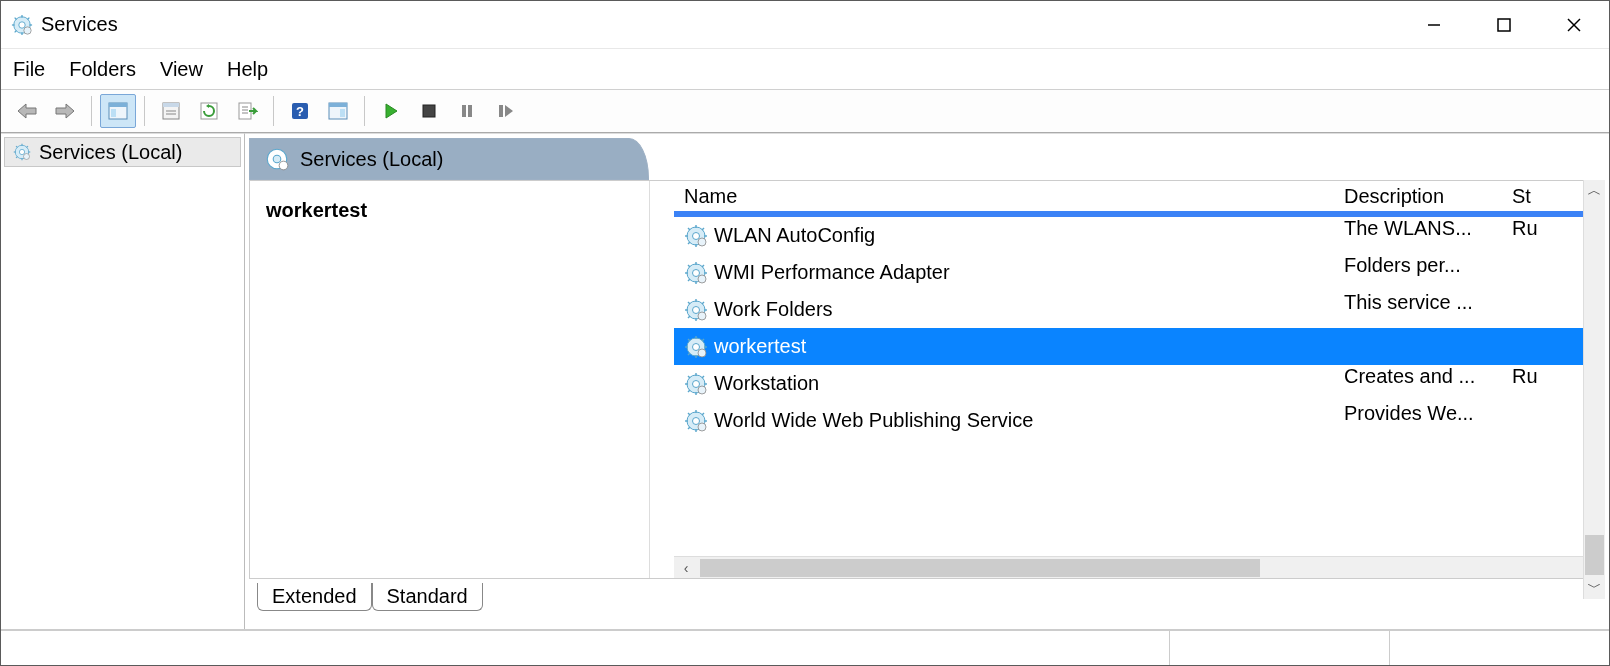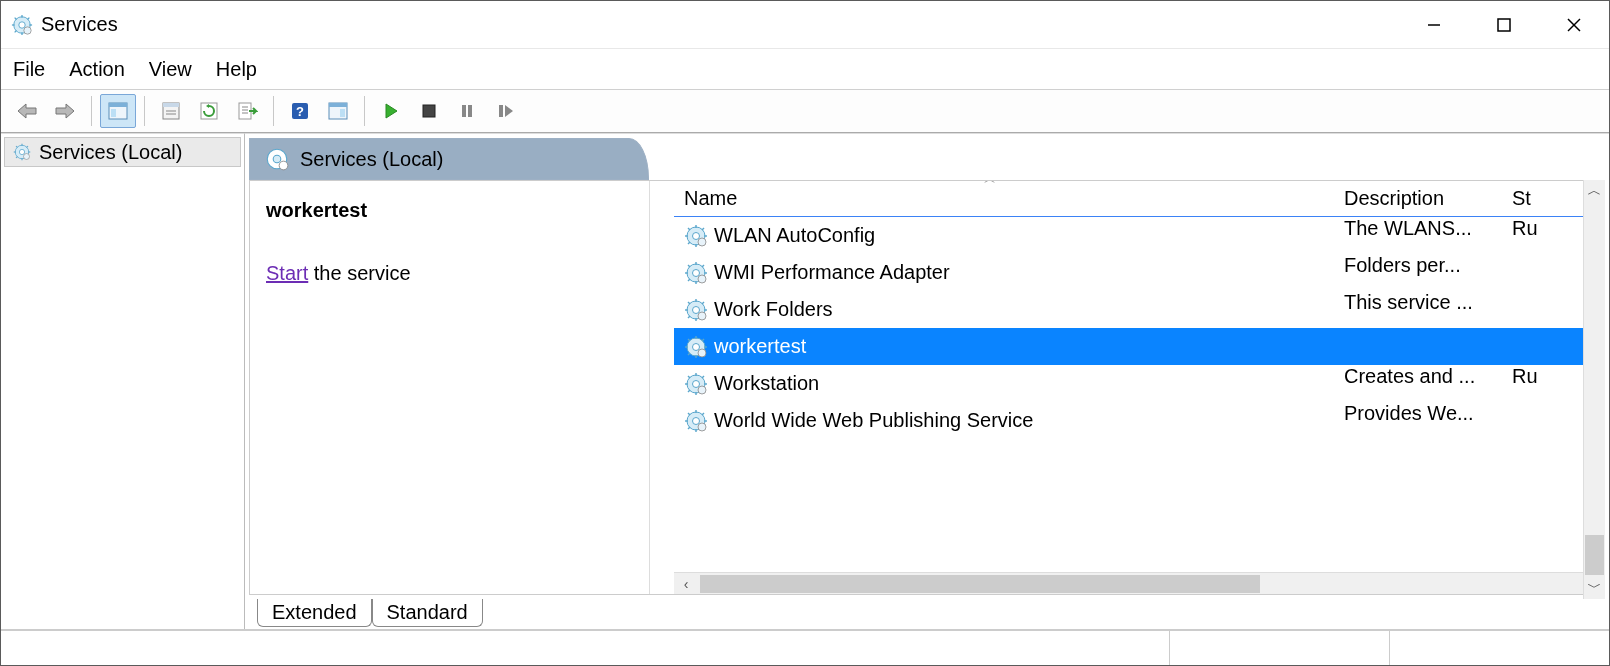--- a/index.html
+++ b/index.html
@@ -148,21 +148,21 @@
   }
   .list-pane {
     flex: 1;
     display: flex;
     flex-direction: column;
     position: relative;
   }
   .col-headers {
     display: flex;
     height: 36px;
-    border-bottom: 1px solid #3b82f6;
+    border-bottom: 6px solid #3b82f6;
     font-size: 20px;
     align-items: center;
     padding-left: 10px;
   }
   .col-name { flex: 0 0 660px; position: relative; }
   .col-desc { flex: 0 0 168px; white-space: nowrap; overflow: hidden; text-overflow: clip; }
   .col-stat { flex: 0 0 40px; white-space: nowrap; overflow: hidden; }
   .sort-ind {
     position: absolute;
     top: -16px;
@@ -230,21 +230,21 @@
   .v-scroll .track { flex:1; width:100%; position:relative;}
   .v-scroll .thumb { position:absolute; left:1px; right:1px; height:40px; background:#ccc; bottom:2px;}
   
   .tabs-row {
     height: 32px;
     display: flex;
     align-items: flex-end;
     padding-left: 12px;
     gap: 0;
     font-size: 20px;
-    margin-bottom: 2px;
+    margin-bottom: 18px;
   }
   .tab {
     padding: 2px 14px;
     border: 1px solid #888;
     border-top: none;
     background: #fff;
     border-bottom-left-radius: 6px;
     border-bottom-right-radius: 6px;
     position: relative;
   }
@@ -316,21 +316,21 @@
         <svg width="18" height="18" viewBox="0 0 18 18">
             <line x1="3" y1="3" x2="15" y2="15" stroke="#000" stroke-width="1.5"></line>
             <line x1="15" y1="3" x2="3" y2="15" stroke="#000" stroke-width="1.5"></line>
           </svg>
       </div>
     </div>
   </div>
 
   <div class="menubar">
     <span>File</span>
-    <span>Action</span>
+    <span>Folders</span>
     <span>View</span>
     <span>Help</span>
   </div>
 
   <div class="toolbar">
     <div class="tb-btn">
       <svg width="22" height="20" viewBox="0 0 22 20">
           <path d="M10 3 L2 10 L10 17 L10 13 L20 13 L20 7 L10 7 Z" fill="#b8b8b8" stroke="#777"></path>
         </svg>
     </div>
@@ -427,23 +427,20 @@
         <svg class="gear-svg lg" viewBox="0 0 24 24">
             <use href="#gear-white"></use>
           </svg>
         <span>Services (Local)</span>
       </div>
 
       <div class="panel-content">
 
         <div class="detail-pane">
           <div class="svc-name">workertest</div>
-          <div>
-            <a href="#">Start</a><span> the service</span>
-          </div>
         </div>
 
         <div class="list-pane">
           <div class="col-headers">
             <div class="col-name">
               <span>Name</span>
               <span class="sort-ind">︿</span>
             </div>
             <div class="col-desc">Description</div>
             <div class="col-stat">St</div>

